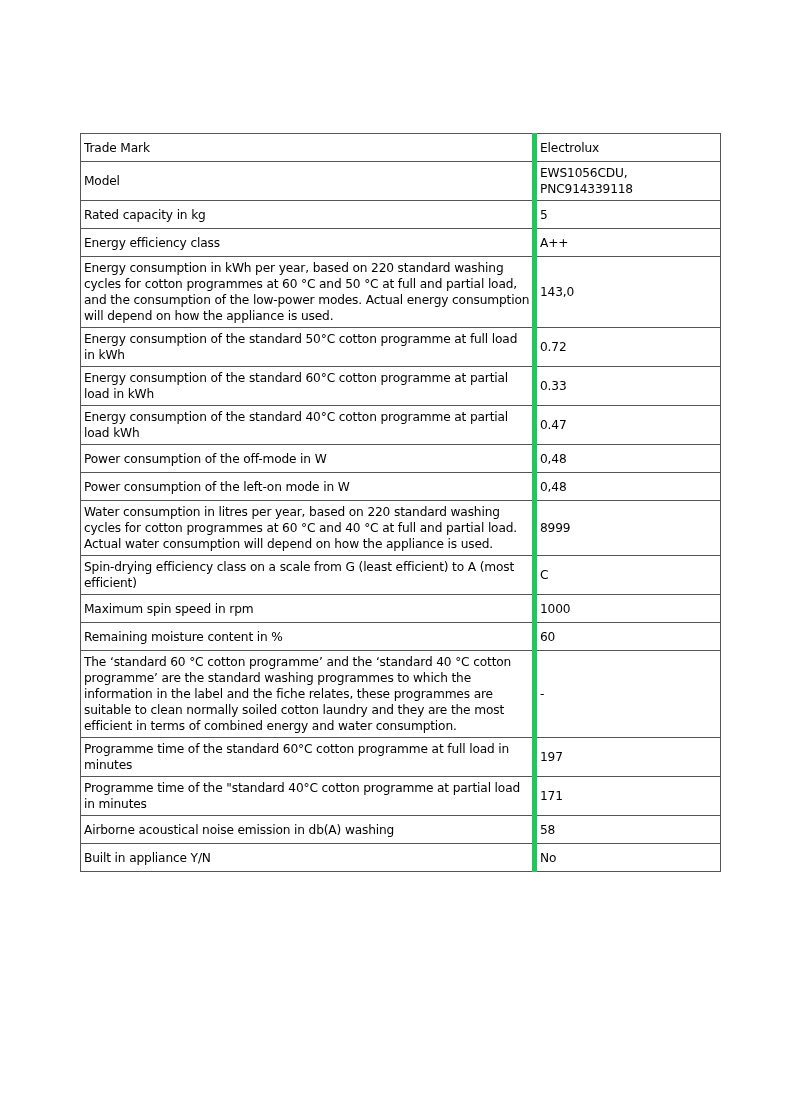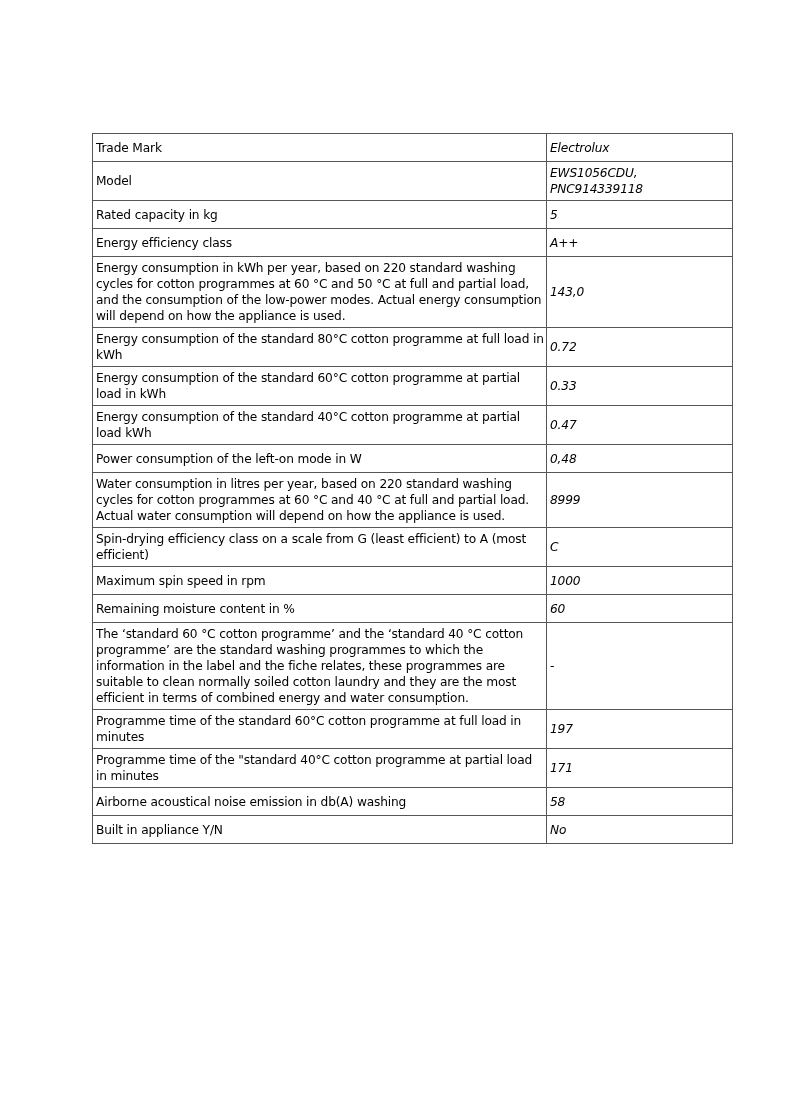--- a/index.html
+++ b/index.html
@@ -9,21 +9,21 @@
     }
     body {
       width: 802px;
       height: 1107px;
       position: relative;
       font-family: "DejaVu Sans", sans-serif;
       color: #000000;
     }
     .page {
       position: absolute;
-      left: 16px; top: 0;
+      left: 4px; top: 0;
       width: 758px; height: 1107px;
       background: #ffffff;
     }
     table.fiche {
       position: absolute;
       left: 76px;
       top: 133px;
       width: 640px;
       border-collapse: collapse;
       table-layout: fixed;
@@ -34,22 +34,21 @@
     table.fiche col.c-label { width: 454px; }
     table.fiche col.c-value { width: 186px; }
     table.fiche td {
       border: 1px solid #555555;
       padding: 3px 2px 3px 3px;
       vertical-align: middle;
       text-align: left;
       word-wrap: break-word;
     }
     table.fiche td.value {
-      border-left: 1px solid #22c55e;
-      font-style: italic;
+      border-left: 5px solid #22c55e;
     }
     table.fiche tr.h28 td { height: 21px; }
     table.fiche tr.h38 td { height: 31px; }
     table.fiche tr.h54 td { height: 47px; }
     table.fiche tr.h71 td { height: 64px; }
     table.fiche tr.h87 td { height: 80px; }
   </style>
 </head>
 <body>
 
@@ -75,30 +74,34 @@
       </tr>
       <tr class="h28">
         <td class="label">Energy efficiency class</td>
         <td class="value">A++</td>
       </tr>
       <tr class="h71">
         <td class="label">Energy consumption in kWh per year, based on 220 standard washing cycles for cotton programmes at 60 °C and 50 °C at full and partial load, and the consumption of the low-power modes. Actual energy consumption will depend on how the appliance is used.</td>
         <td class="value">143,0</td>
       </tr>
       <tr class="h38">
-        <td class="label">Energy consumption of the standard 80°C cotton programme at full load in kWh</td>
+        <td class="label">Energy consumption of the standard 50°C cotton programme at full load in kWh</td>
         <td class="value">0.72</td>
       </tr>
       <tr class="h38">
         <td class="label">Energy consumption of the standard 60°C cotton programme at partial load in kWh</td>
         <td class="value">0.33</td>
       </tr>
       <tr class="h38">
         <td class="label">Energy consumption of the standard 40°C cotton programme at partial load kWh</td>
         <td class="value">0.47</td>
+      </tr>
+      <tr class="h28">
+        <td class="label">Power consumption of the off-mode in W</td>
+        <td class="value">0,48</td>
       </tr>
       <tr class="h28">
         <td class="label">Power consumption of the left-on mode in W</td>
         <td class="value">0,48</td>
       </tr>
       <tr class="h54">
         <td class="label">Water consumption in litres per year, based on 220 standard washing cycles for cotton programmes at 60 °C and 40 °C at full and partial load. Actual water consumption will depend on how the appliance is used.</td>
         <td class="value">8999</td>
       </tr>
       <tr class="h38">

